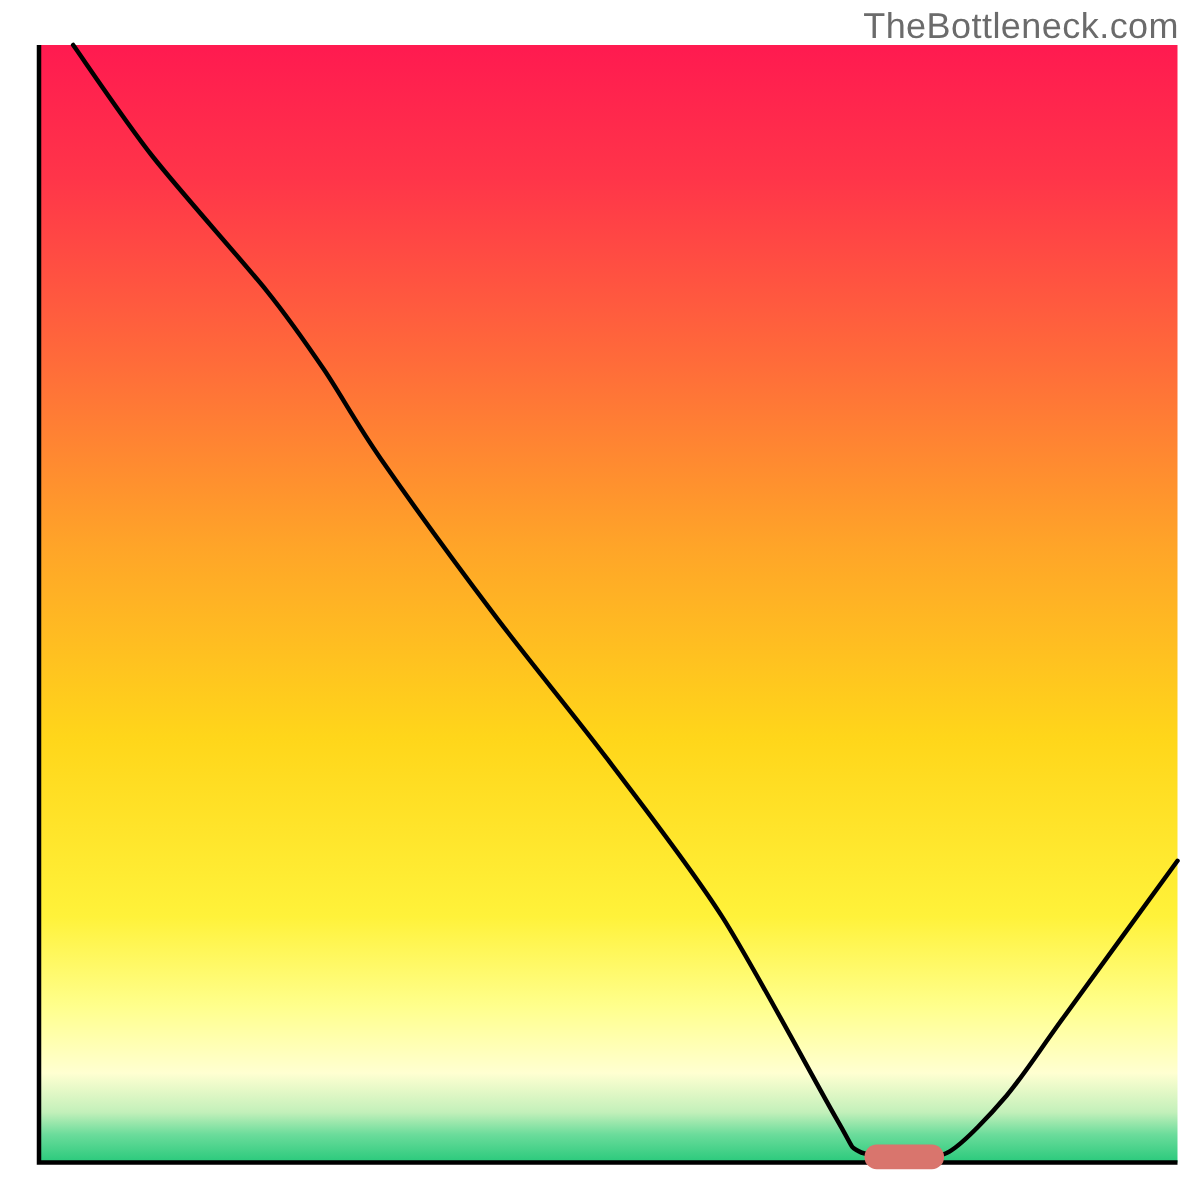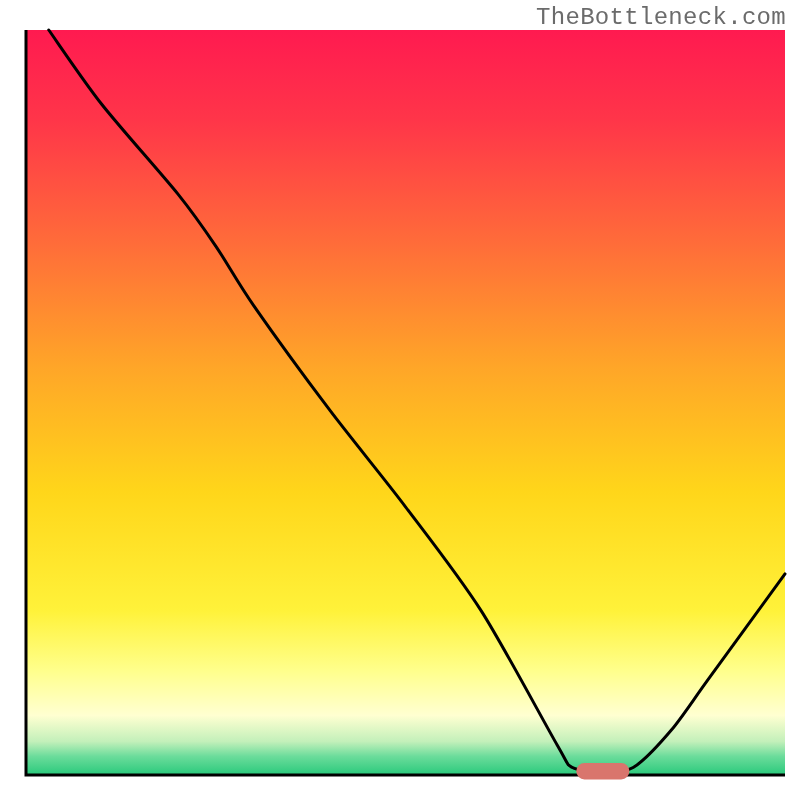--- a/index.html
+++ b/index.html
@@ -12,21 +12,21 @@
   }
   .chart-container {
     position: relative;
     width: 800px;
     height: 800px;
   }
   .watermark {
     position: absolute;
     top: 4px;
     right: 14px;
-    font-family: Liberation Mono, monospace;
+    font-family: Liberation Sans, sans-serif;
     font-size: 24px;
     font-weight: 500;
     color: #6b6b6b;
     letter-spacing: 0.3px;
     z-index: 10;
   }
   svg {
     display: block;
   }
 </style>

